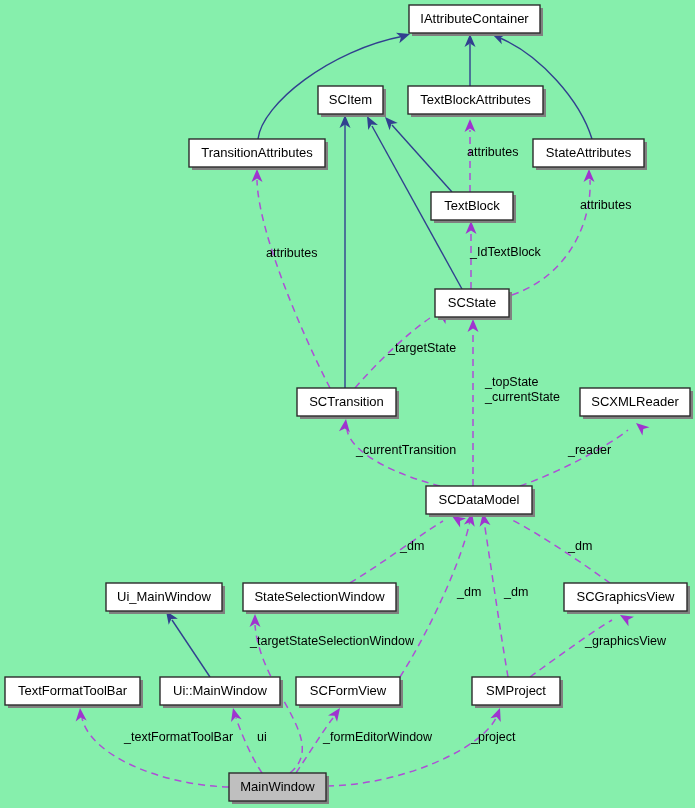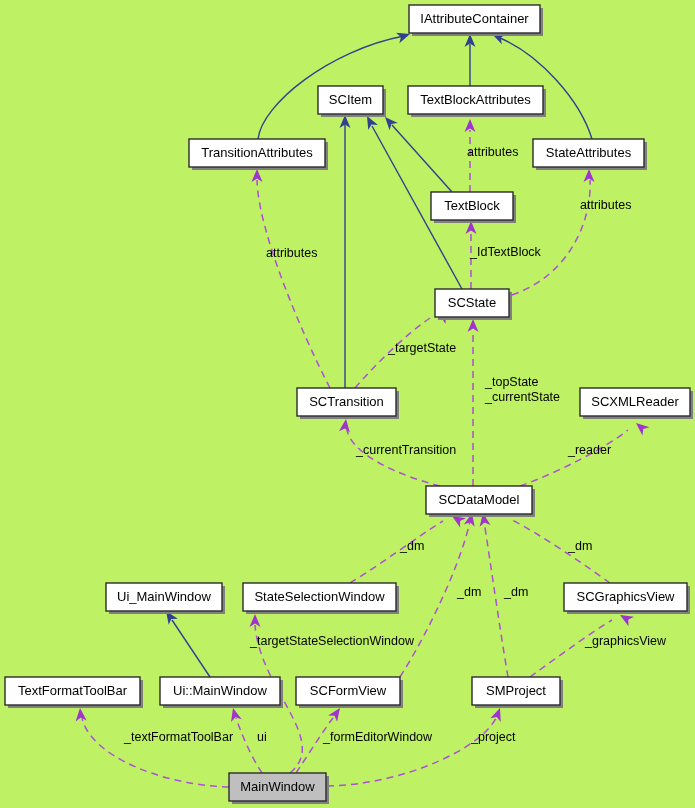--- a/index.html
+++ b/index.html
@@ -7,21 +7,21 @@
     padding: 0;
     background: #ffffff;
   }
   body {
     font-family: "Liberation Sans", sans-serif;
   }
   #diagram-root {
     position: relative;
     width: 695px;
     height: 808px;
-    background: #bef264;
+    background: #86efac;
     overflow: hidden;
   }
   svg#graph {
     display: block;
     width: 695px;
     height: 808px;
   }
   .node-box {
     fill: #ffffff;
     stroke: #2b2b2b;

